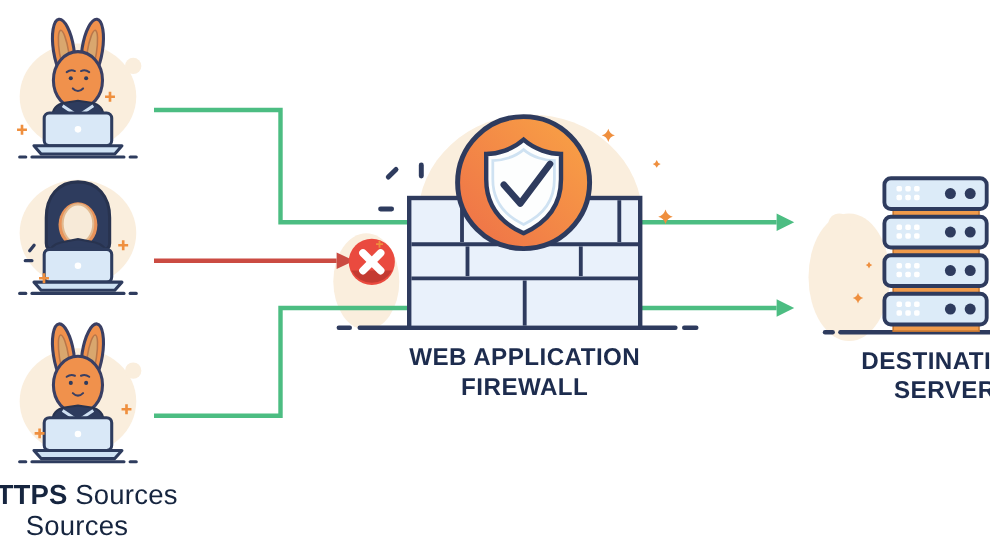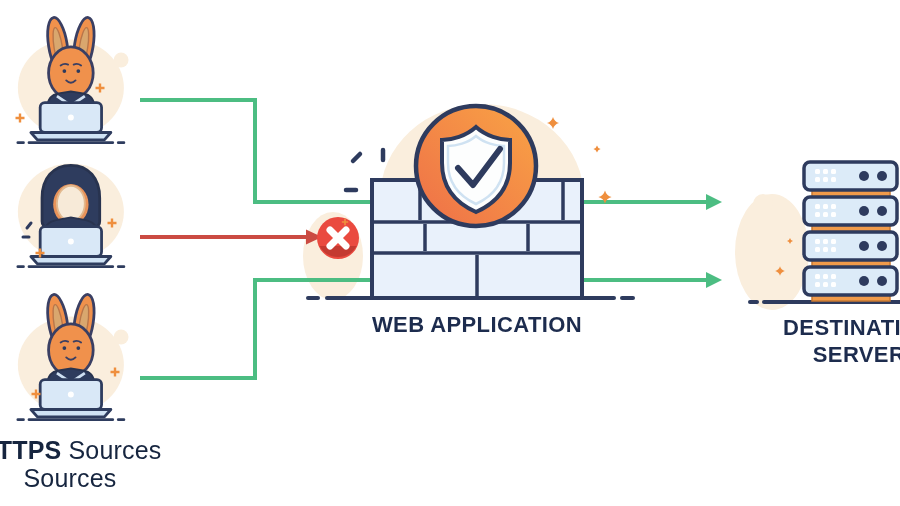--- a/index.html
+++ b/index.html
@@ -216,20 +216,21 @@
     <use href="#plus" transform="translate(345,222) scale(0.7)"></use>
   </g>
   <g stroke="#2e3b5e" stroke-width="3" stroke-linecap="round">
     <line x1="27" y1="228" x2="31" y2="223"></line>
     <line x1="23" y1="237" x2="29" y2="237"></line>
   </g>
 </svg>
 
 <div class="label firewall">
   <div>WEB APPLICATION</div>
+  <div>FIREWALL</div>
 </div>
 
 <div class="label server">
   <div>DESTINATION</div>
   <div>SERVER</div>
 </div>
 
 <div class="label sources">
   <div><span class="b">HTTPS</span><span class="sp"></span><span>Sources</span></div>
   <div>Sources</div>

